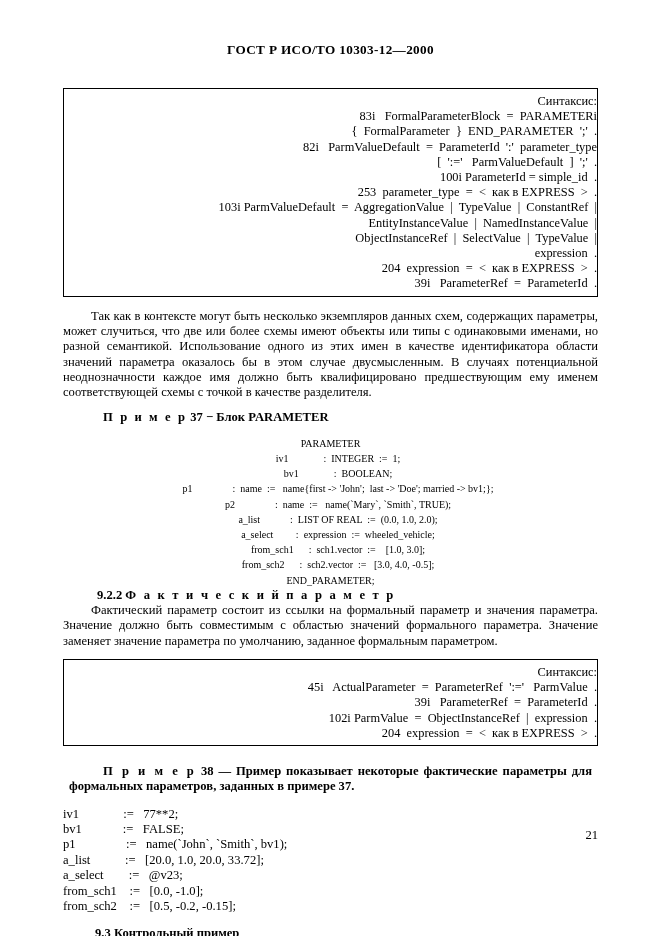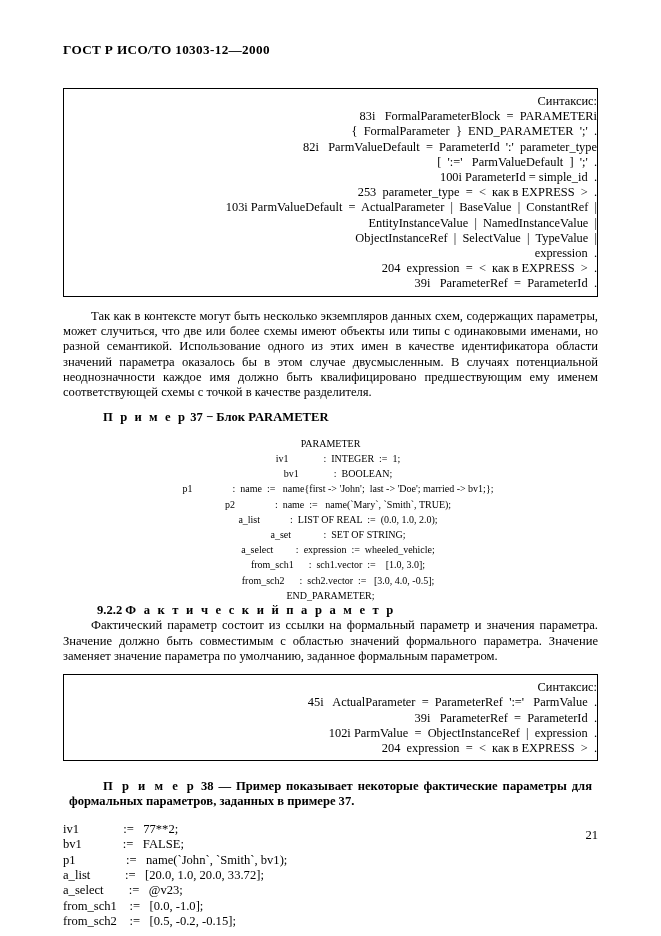--- a/index.html
+++ b/index.html
@@ -20,21 +20,21 @@
     left: 0; top: 0;
     width: 661px;
     height: 936px;
   }
   
   .header {
     position: absolute;
     left: 63px;
     top: 42px;
     width: 535px;
-    text-align: left;
+    text-align: center;
     font-weight: bold;
     font-size: 13.2px;
     letter-spacing: 0.35px;
   }
   
   .content {
     position: absolute;
     left: 63px;
     top: 88px;
     width: 535px;
@@ -118,21 +118,21 @@
   <div class="content">
 
     <div class="syntax-box">
       <div class="syntax-line">Синтаксис:</div>
       <div class="syntax-line">83i   FormalParameterBlock  =  PARAMETERi</div>
       <div class="syntax-line">                                      {  FormalParameter  }  END_PARAMETER  ';'  .</div>
       <div class="syntax-line">82i   ParmValueDefault  =  ParameterId  ':'  parameter_type</div>
       <div class="syntax-line">                               [  ':='   ParmValueDefault  ]  ';'  .</div>
       <div class="syntax-line">100i ParameterId = simple_id  .</div>
       <div class="syntax-line">253  parameter_type  =  &lt;  как в EXPRESS  &gt;  .</div>
-      <div class="syntax-line">103i ParmValueDefault  =  ActualParameter  |  BaseValue  |  ConstantRef  |</div>
+      <div class="syntax-line">103i ParmValueDefault  =  AggregationValue  |  TypeValue  |  ConstantRef  |</div>
       <div class="syntax-line">                               EntityInstanceValue  |  NamedInstanceValue  |</div>
       <div class="syntax-line">                               ObjectInstanceRef  |  SelectValue  |  TypeValue  |</div>
       <div class="syntax-line">                               expression  .</div>
       <div class="syntax-line">204  expression  =  &lt;  как в EXPRESS  &gt;  .</div>
       <div class="syntax-line">39i   ParameterRef  =  ParameterId  .</div>
     </div>
 
     <div class="gap-12"></div>
 
     <p class="body-text">Так как в контексте могут быть несколько экземпляров данных схем, содержащих параметры, может случиться, что две или более схемы имеют объекты или типы с одинаковыми именами, но разной семантикой. Использование одного из этих имен в качестве идентификатора области значений параметра оказалось бы в этом случае двусмысленным. В случаях потенциальной неоднозначности каждое имя должно быть квалифицировано предшествующим ему именем соответствующей схемы с точкой в качестве разделителя.</p>
@@ -145,21 +145,20 @@
 
     <div class="gap-4"></div>
 
     <div>
       <div class="code-line">PARAMETER</div>
       <div class="code-line">      iv1              :  INTEGER  :=  1;</div>
       <div class="code-line">      bv1              :  BOOLEAN;</div>
       <div class="code-line">      p1                :  name  :=   name{first -&gt; 'John';  last -&gt; 'Doe'; married -&gt; bv1;};</div>
       <div class="code-line">      p2                :  name  :=   name(`Mary`, `Smith`, TRUE);</div>
       <div class="code-line">      a_list            :  LIST OF REAL  :=  (0.0, 1.0, 2.0);</div>
-      <div class="code-line">      a_set             :  SET OF STRING;</div>
       <div class="code-line">      a_select         :  expression  :=  wheeled_vehicle;</div>
       <div class="code-line">      from_sch1      :  sch1.vector  :=    [1.0, 3.0];</div>
       <div class="code-line">      from_sch2      :  sch2.vector  :=   [3.0, 4.0, -0.5];</div>
       <div class="code-line">END_PARAMETER;</div>
     </div>
 
     <p class="subhead"><span>9.2.2</span><span>&nbsp;</span><span class="spaced-head">Ф а к т и ч е с к и й   п а р а м е т р</span></p>
 
     <p class="body-text">Фактический параметр состоит из ссылки на формальный параметр и значения параметра. Значение должно быть совместимым с областью значений формального параметра. Значение заменяет значение параметра по умолчанию, заданное формальным параметром.</p>
 

